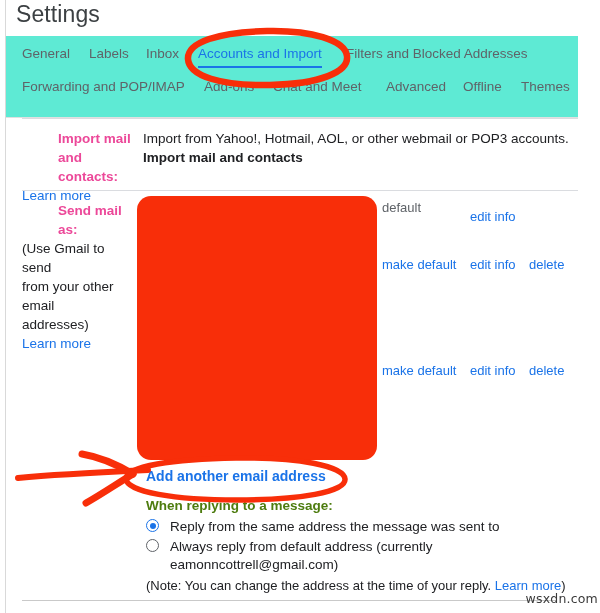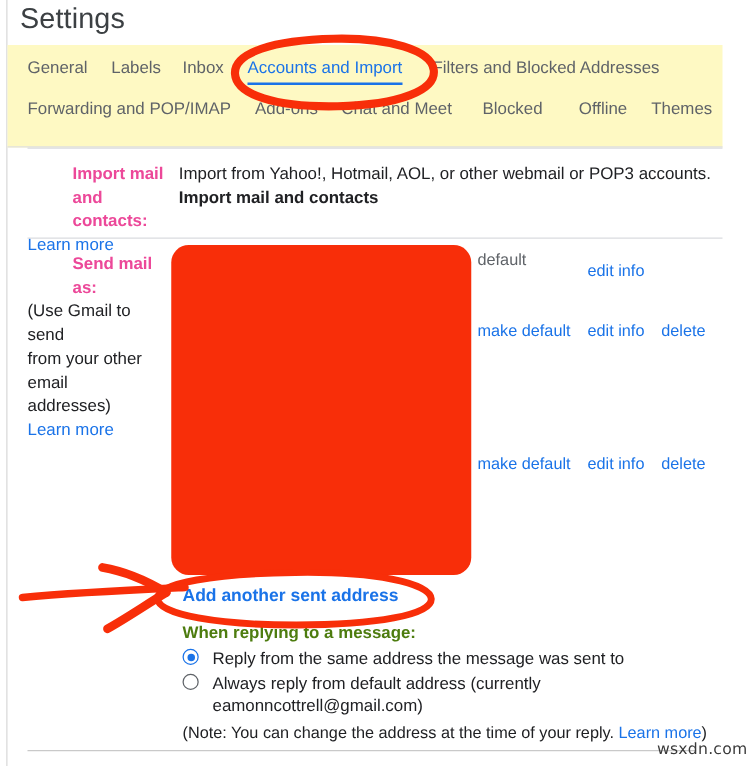--- a/index.html
+++ b/index.html
@@ -19,21 +19,21 @@
   
   .title{
     position:absolute;left:16px;top:1px;
     font-size:23px;color:#3c4043;letter-spacing:.1px;
     font-weight:400;
   }
 
   
   .tabs-panel{
     position:absolute;left:6px;top:36px;width:572px;height:81px;
-    background:#fef9c3;border-bottom:1px solid #e0e0e0;text-align:right;
+    background:#5eead4;border-bottom:1px solid #e0e0e0;text-align:right;
   }
   .tab-row{position:absolute;left:0;width:100%;}
   .tab-row.r1{top:10px;}
   .tab-row.r2{top:43px;}
   .tab{
     position:absolute;
     font-size:13.5px;color:#5f6368;white-space:nowrap;
     cursor:pointer;
   }
   .tab.active{color:#1a73e8;}
@@ -111,21 +111,21 @@
       <div class="tab" style="left:16px;">General</div>
       <div class="tab" style="left:83px;">Labels</div>
       <div class="tab" style="left:140px;">Inbox</div>
       <div class="tab active" style="left:192px;">Accounts and Import</div>
       <div class="tab" style="left:340px;">Filters and Blocked Addresses</div>
     </div>
     <div class="tab-row r2">
       <div class="tab" style="left:16px;">Forwarding and POP/IMAP</div>
       <div class="tab" style="left:198px;">Add-ons</div>
       <div class="tab" style="left:267px;">Chat and Meet</div>
-      <div class="tab" style="left:380px;">Blocked</div>
+      <div class="tab" style="left:380px;">Advanced</div>
       <div class="tab" style="left:457px;">Offline</div>
       <div class="tab" style="left:515px;">Themes</div>
     </div>
   </div>
 
   <div class="content">
 
     <div class="divider" style="top:1px;"></div>
 
     <div class="row" style="left:0;top:12px;width:572px;">
@@ -165,21 +165,21 @@
     </div>
     <div>
       <div class="act" style="left:382px;top:363px;">make default</div>
       <div class="act" style="left:470px;top:363px;">edit info</div>
       <div class="act" style="left:529px;top:363px;">delete</div>
     </div>
   </div>
 
   <div class="redact"></div>
 
-  <div class="add-link">Add another sent address</div>
+  <div class="add-link">Add another email address</div>
 
   <div class="reply-head">When replying to a message:</div>
 
   <div class="opt" style="top:518px;">
     <span class="radio on"></span>
     <span class="txt">Reply from the same address the message was sent to</span>
   </div>
 
   <div class="opt" style="top:538px;">
     <span class="radio"></span>

